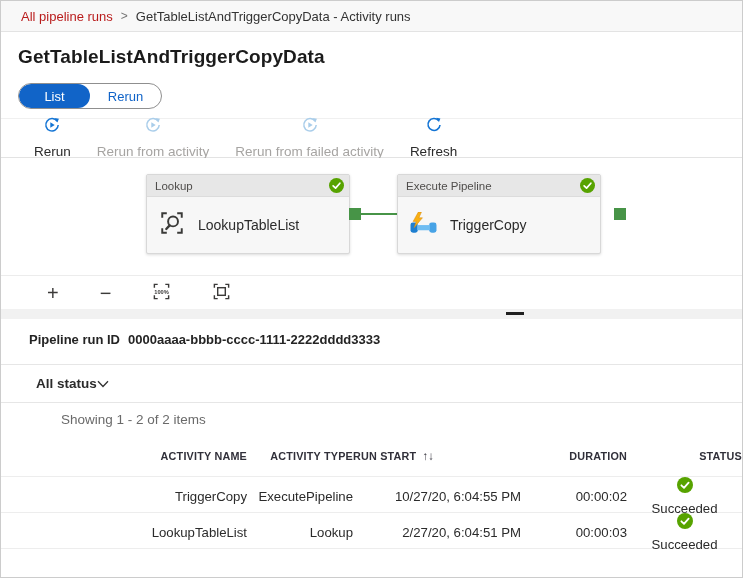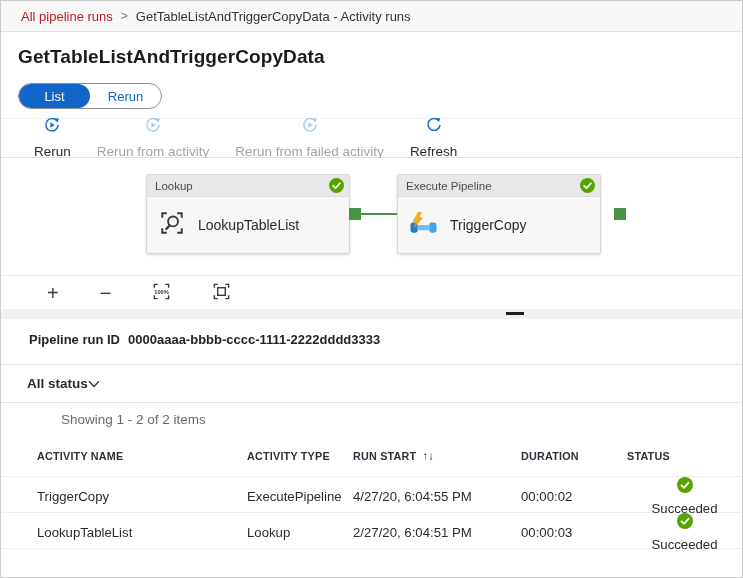--- a/index.html
+++ b/index.html
@@ -148,40 +148,41 @@
   .run-id-line {
     margin: 13px 0 0 28px;
     font-size: 13px; font-weight: 700; color: #242424;
     display: flex; gap: 8px;
   }
   .divider { border: none; border-top: 1px solid #e6e6e6; margin-top: 17px; }
 
   .status-filter {
     height: 38px;
     display: flex; align-items: center; 
-    padding-left: 26px;
+    padding-left: 35px;
     border-bottom: 1px solid #e6e6e6;
     font-size: 13.5px; font-weight: 600; color: #2b2b2b;
     cursor: pointer;
     background: #fff; border-left:none; border-right:none; border-top:none;
     width: 100%; text-align: left;
     font-family: inherit;
   }
   .showing-line {
     height: 33px;
     display: flex; align-items: center;
     padding-left: 42px;
     font-size: 13.5px; color: #6a6a6a; margin-left: 18px;
   }
 
   .grid-cols {
     display: grid;
     grid-template-columns: 210px 106px 168px 106px 1fr;
     padding-left: 36px;
     align-items: center;
+    text-align: right;
   }
   .t-header {
     height: 41px;
     font-size: 10.8px; font-weight: 700; color: #31303a;
     letter-spacing: .2px;
     border-bottom: 1px solid #ededed;
   }
   .th-sortable { display: flex; align-items: center; gap: 6px; cursor: pointer; }
   .sort-glyph { font-size: 11.5px; font-weight: 400; color: #31303a; }
   .t-row {
@@ -376,21 +377,21 @@
       <span>RUN START</span>
       <span class="sort-glyph">↑↓</span>
     </span>
     <span>DURATION</span>
     <span>STATUS</span>
   </div>
 
   <div class="grid-cols t-row">
     <span>TriggerCopy</span>
     <span>ExecutePipeline</span>
-    <span>4/27/20, 6:04:55 PM</span>
+    <span>10/27/20, 6:04:55 PM</span>
     <span>00:00:02</span>
     <span class="status-cell">
       <span class="check-badge">
         <svg width="16" height="16" viewBox="0 0 16 16">
             <circle cx="8" cy="8" r="8" fill="#57a300"></circle>
             <path d="M4.4 8.3 L7 10.8 L11.6 5.6" stroke="#fff" stroke-width="1.8" fill="none" stroke-linecap="round" stroke-linejoin="round"></path>
           </svg>
       </span>
       <span>Succeeded</span>
     </span>

